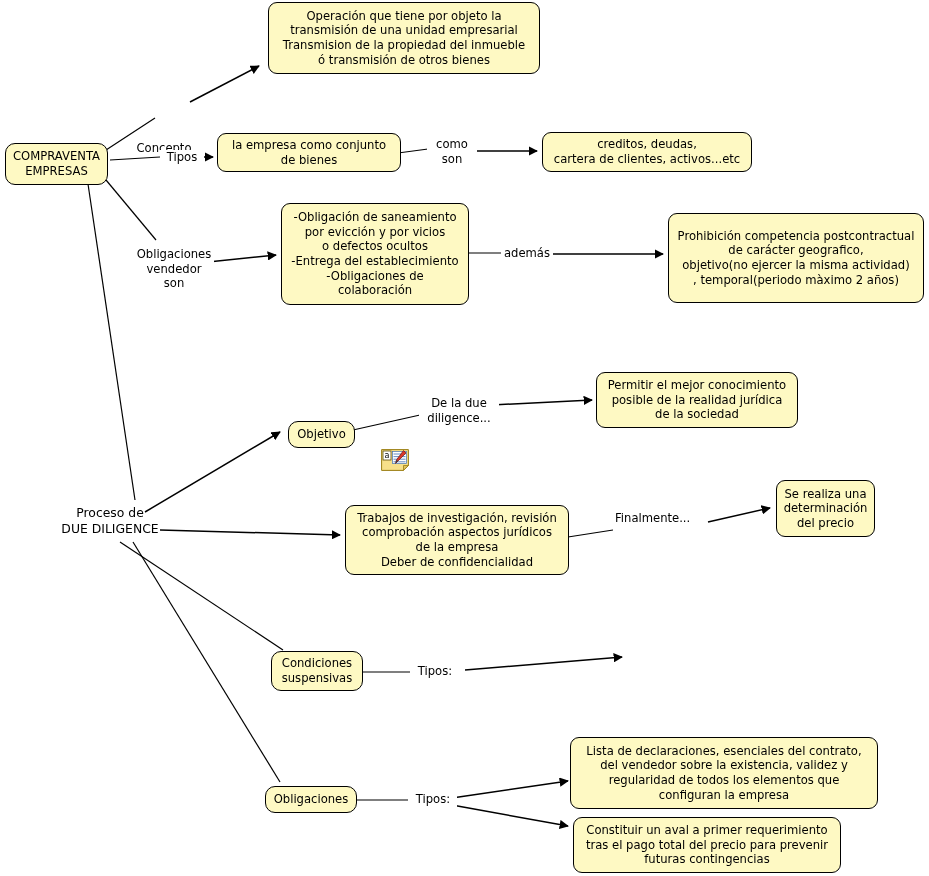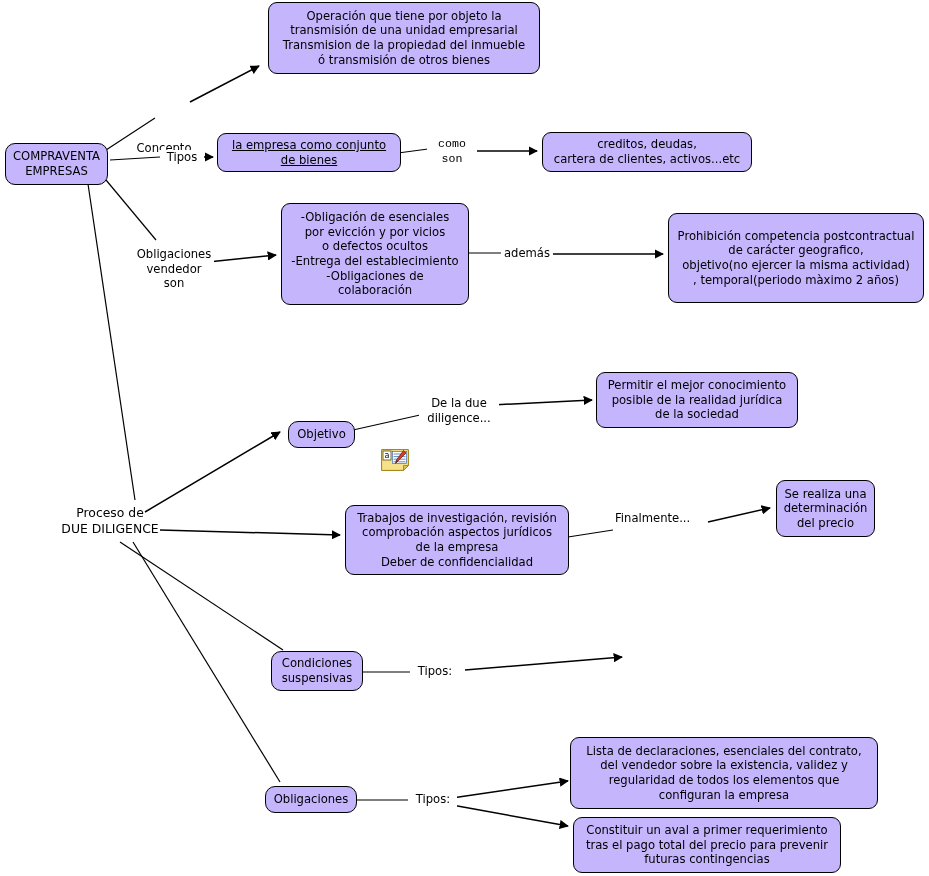--- a/index.html
+++ b/index.html
@@ -23,21 +23,21 @@
     position: absolute;
     left: 0;
     top: 0;
     width: 929px;
     height: 876px;
     pointer-events: none;
   }
   .node {
     position: absolute;
     box-sizing: border-box;
-    background: #c4b5fd;
+    background: #fef9c3;
     border: 1.4px solid #000000;
     border-radius: 9px;
     display: flex;
     align-items: center;
     justify-content: center;
     text-align: center;
     color: #000000;
     font-size: 11.6px;
     line-height: 14.6px;
     padding: 3px 6px;
@@ -137,27 +137,27 @@
   </svg>
 
   <div class="node small" style="left:5px; top:143px; width:103px; height:42px;">COMPRAVENTA
 EMPRESAS</div>
 
   <div class="node" style="left:268px; top:2px; width:272px; height:72px;">Operación que tiene por objeto la
 transmisión de una unidad empresarial
 Transmision de la propiedad del inmueble
 ó transmisión de otros bienes</div>
 
-  <div class="node" style="left:217px; top:133px; width:184px; height:39px;text-decoration:underline;">la empresa como conjunto
+  <div class="node" style="left:217px; top:133px; width:184px; height:39px;">la empresa como conjunto
 de bienes</div>
 
   <div class="node" style="left:542px; top:132px; width:210px; height:40px;">creditos, deudas,
 cartera de clientes, activos...etc</div>
 
-  <div class="node" style="left:281px; top:203px; width:188px; height:102px;">-Obligación de esenciales
+  <div class="node" style="left:281px; top:203px; width:188px; height:102px;">-Obligación de saneamiento
 por evicción y por vicios
 o defectos ocultos
 -Entrega del establecimiento
 -Obligaciones de
 colaboración</div>
 
   <div class="node" style="left:668px; top:213px; width:256px; height:90px;">Prohibición competencia postcontractual
 de carácter geografico,
 objetivo(no ejercer la misma actividad)
 , temporal(periodo màximo 2 años)</div>
@@ -192,21 +192,21 @@
 
   <div class="node" style="left:570px; top:737px; width:308px; height:72px;">Lista de declaraciones, esenciales del contrato,
 del vendedor sobre la existencia, validez y
 regularidad de todos los elementos que
 configuran la empresa</div>
 
   <div class="linklabel" style="left:132px; top:101px; width:60px;margin-top:40px;">Concepto</div>
 
   <div class="linklabel" style="left:160px; top:150px; width:40px;">Tipos</div>
 
-  <div class="linklabel" style="left:427px; top:137px; width:46px;font-family:Liberation Mono, monospace;">como
+  <div class="linklabel" style="left:427px; top:137px; width:46px;">como
 son</div>
 
   <div class="linklabel" style="left:134px; top:247px; width:76px;">Obligaciones
 vendedor
 son</div>
 
   <div class="linklabel" style="left:501px; top:246px; width:48px;">además</div>
 
   <div class="linklabel" style="left:419px; top:396px; width:76px;">De la due
 diligence...</div>

